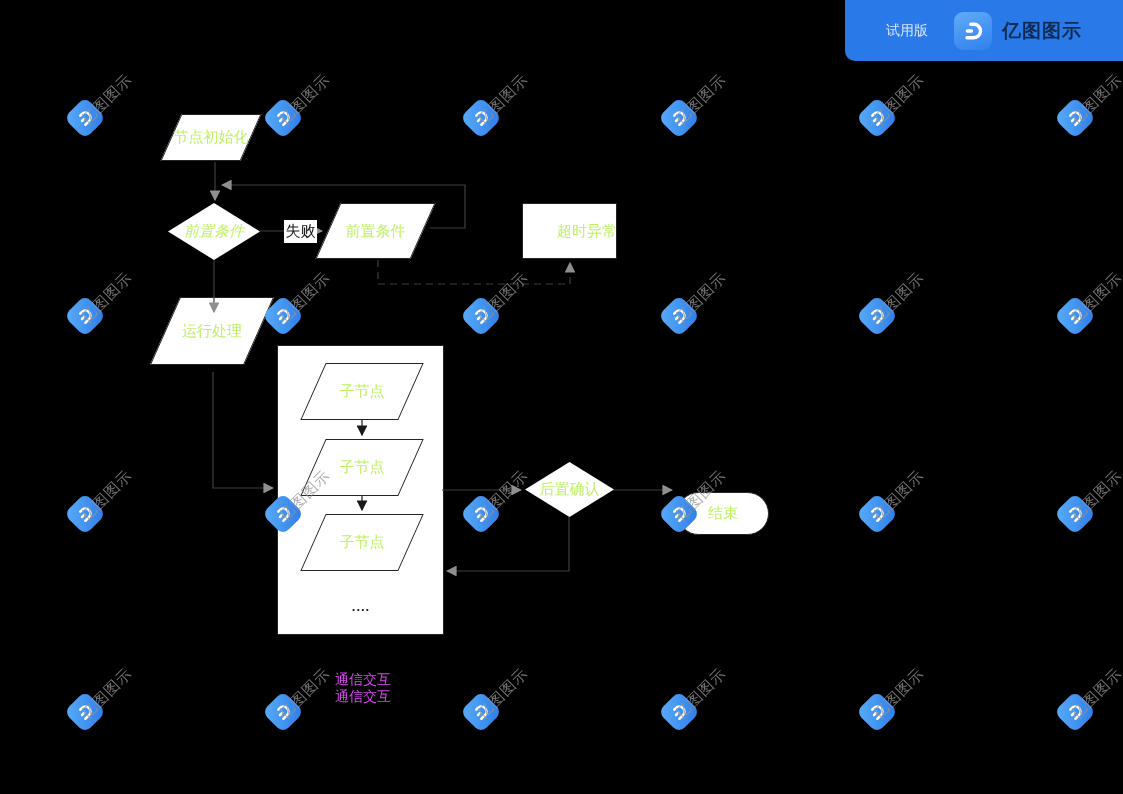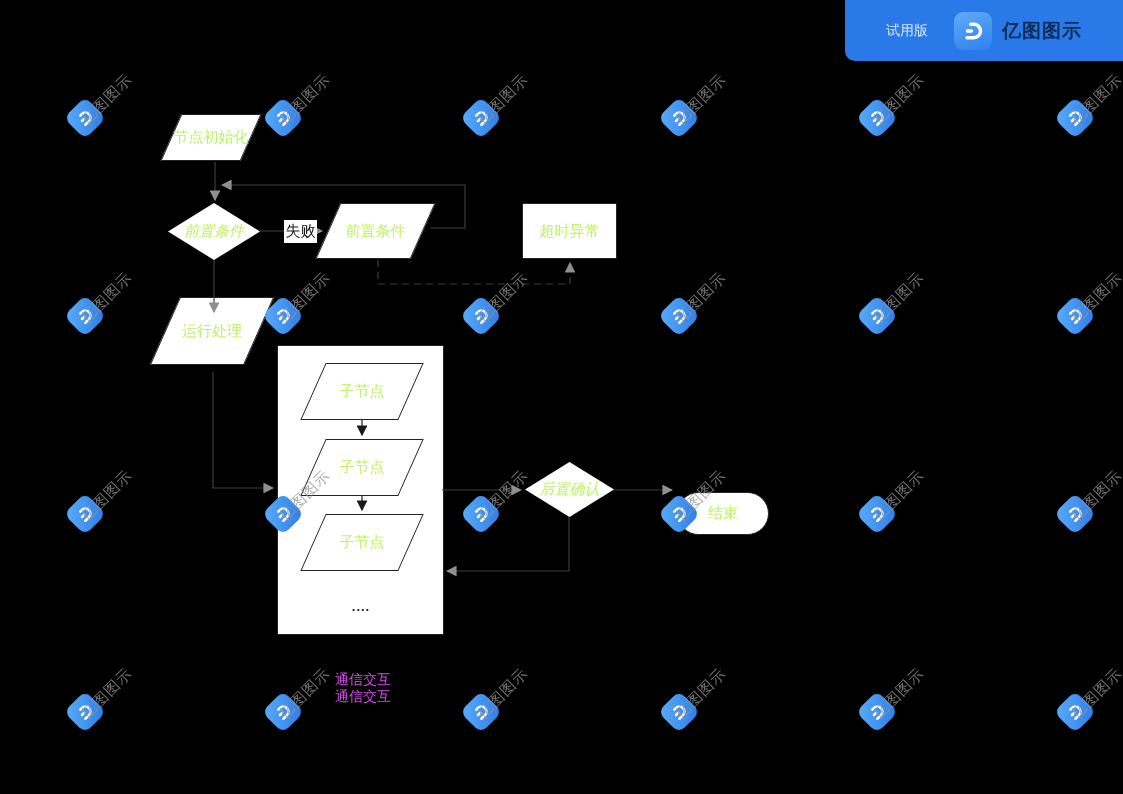--- a/index.html
+++ b/index.html
@@ -90,21 +90,21 @@
 
 <div class="fail-chip">
   <span>失败</span>
 </div>
 
 <div class="node" style="left:328px;top:203px;width:95px;height:56px;">
   <div class="pgram-bg"></div>
   <span class="lbl">前置条件</span>
 </div>
 
-<div class="node" style="left:522px;top:203px;width:95px;height:56px;">
+<div class="node" style="left:522px;top:203px;width:95px;height:56px;justify-content:flex-end;">
   <div class="rect-bg"></div>
   <span class="lbl">超时异常</span>
 </div>
 
 <div class="node" style="left:165px;top:297px;width:94px;height:68px;">
   <div class="pgram-bg"></div>
   <span class="lbl">运行处理</span>
 </div>
 
 <div class="node" style="left:313px;top:363px;width:98px;height:57px;">
@@ -115,21 +115,21 @@
   <div class="pgram-bg"></div>
   <span class="lbl">子节点</span>
 </div>
 <div class="node" style="left:313px;top:514px;width:98px;height:57px;">
   <div class="pgram-bg"></div>
   <span class="lbl">子节点</span>
 </div>
 
 <div class="ellipsis">....</div>
 
-<div class="node" style="left:525px;top:462px;width:89px;height:55px;font-style:italic;">
+<div class="node" style="left:525px;top:462px;width:89px;height:55px;">
   <div class="diamond-bg"></div>
   <span class="lbl">后置确认</span>
 </div>
 
 <div class="node" style="left:677px;top:468px;width:92px;height:43px;margin-top:24px;">
   <div class="stadium-bg"></div>
   <span class="lbl">结束</span>
 </div>
 
 <div class="legend">

